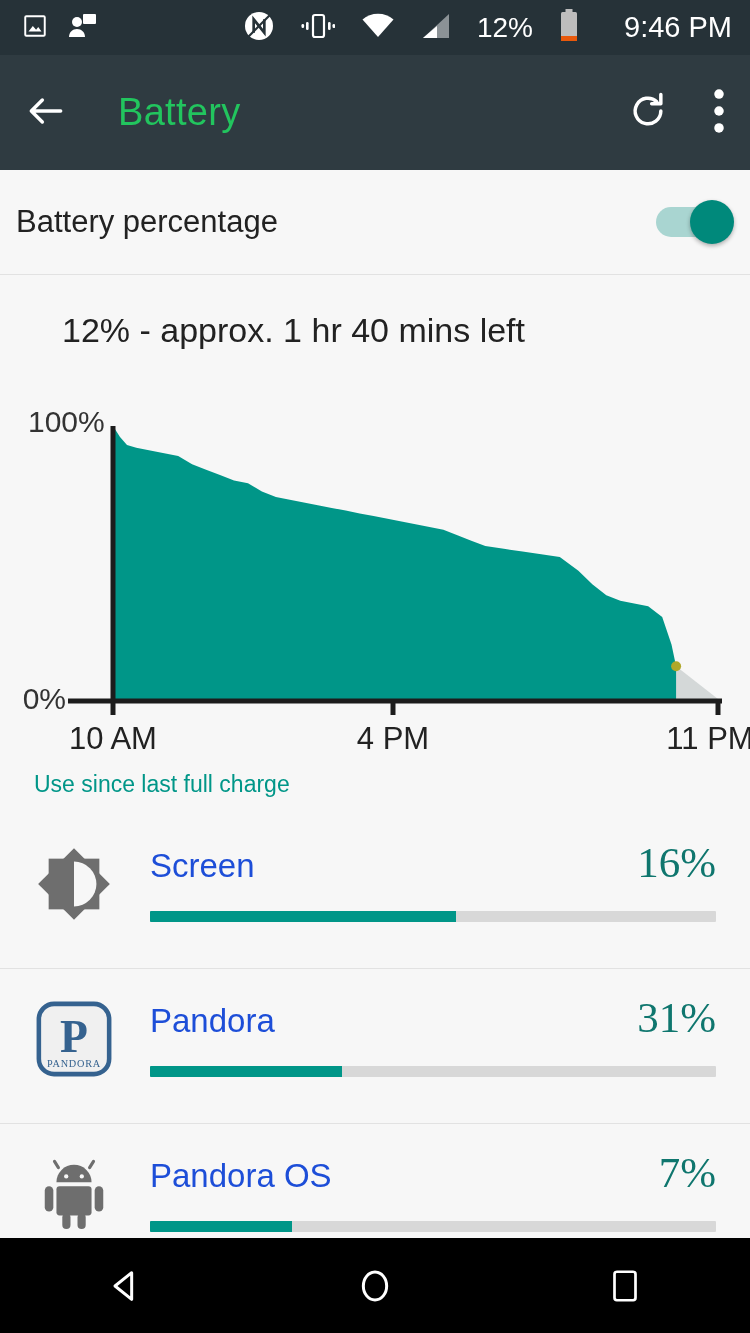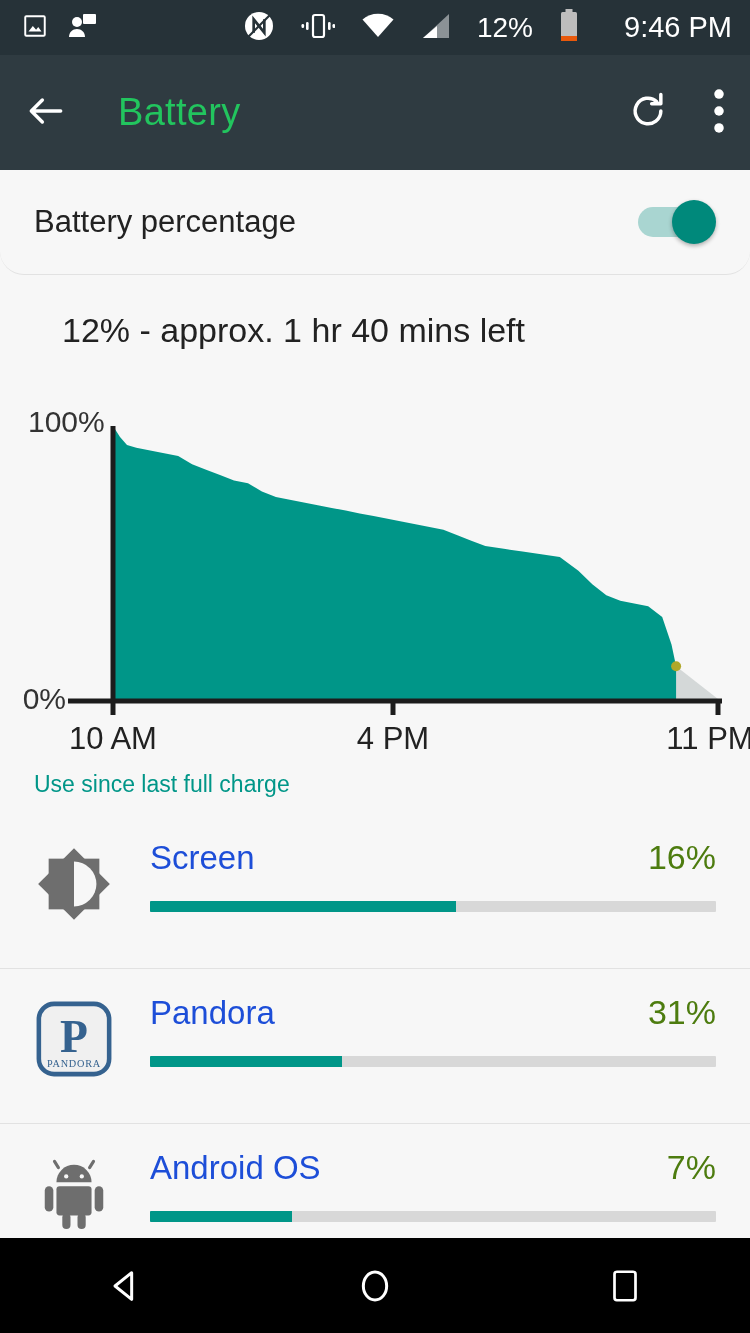--- a/index.html
+++ b/index.html
@@ -32,21 +32,21 @@
   }
   .appbar-actions { margin-left:auto; display:flex; align-items:center; gap:42px; }
 
   
   .content {
     position:absolute; top:170px; left:0; width:750px; height:1068px;
     background:#f7f7f7;
   }
   .row-toggle {
     height:105px; display:flex; align-items:center;
-    padding:0 34px; border-bottom:1px solid #e2e2e2; background:#f7f7f7;border-radius:24px;
+    padding:0 16px; border-bottom:1px solid #e2e2e2; background:#f7f7f7;
   }
   .row-toggle-label { font-size:31px; color:#222; }
   .switch { margin-left:auto; position:relative; width:78px; height:44px; }
   .switch-track {
     position:absolute; left:0; top:7px; width:68px; height:30px;
     border-radius:15px; background:#a9d5d1;
   }
   .switch-thumb {
     position:absolute; right:0; top:0; width:44px; height:44px;
     border-radius:50%; background:#00897b;
@@ -75,21 +75,21 @@
     border-bottom:1px solid #e2e2e2; display:flex; align-items:flex-start;
     padding:24px 34px 0 34px;
   }
   .app-icon {
     width:80px; height:80px; flex:0 0 80px; margin-top:6px;
     display:flex; align-items:center; justify-content:center;
   }
   .app-main { flex:1; margin-left:36px; }
   .app-toprow { display:flex; align-items:baseline; }
   .app-name { font-size:33px; color:#1d4ed8; }
-  .app-pct { margin-left:auto; font-size:34px; color:#4d7c0f; }
+  .app-pct { margin-left:auto; font-size:43px; color:#0f766e;font-family:Liberation Serif, serif; }
   .bar-bg {
     margin-top:24px; height:11px; width:100%;
     background:#d8d8d8; border-radius:1px; overflow:hidden;
   }
   .bar-fill { height:100%; background:#009688; }
 
   
   .navbar {
     position:absolute; bottom:0; left:0; width:750px; height:95px;
     background:#000; display:flex; align-items:center; justify-content:space-around;
@@ -266,21 +266,21 @@
             <rect x="30.6" y="16" width="4.4" height="13" rx="2.2"></rect>
             <rect x="14" y="30" width="4.2" height="8" rx="2.1"></rect>
             <rect x="21.8" y="30" width="4.2" height="8" rx="2.1"></rect>
           </g>
           <circle cx="16" cy="11" r="1.1" fill="#f7f7f7"></circle>
           <circle cx="24" cy="11" r="1.1" fill="#f7f7f7"></circle>
         </svg>
       </span>
       <div class="app-main">
         <div class="app-toprow">
-          <span class="app-name">Android OS</span>
+          <span class="app-name">Pandora OS</span>
           <span class="app-pct">7%</span>
         </div>
         <div class="bar-bg">
           <div class="bar-fill" style="width: 25%;"></div>
         </div>
       </div>
     </div>
 
   </div>
 

